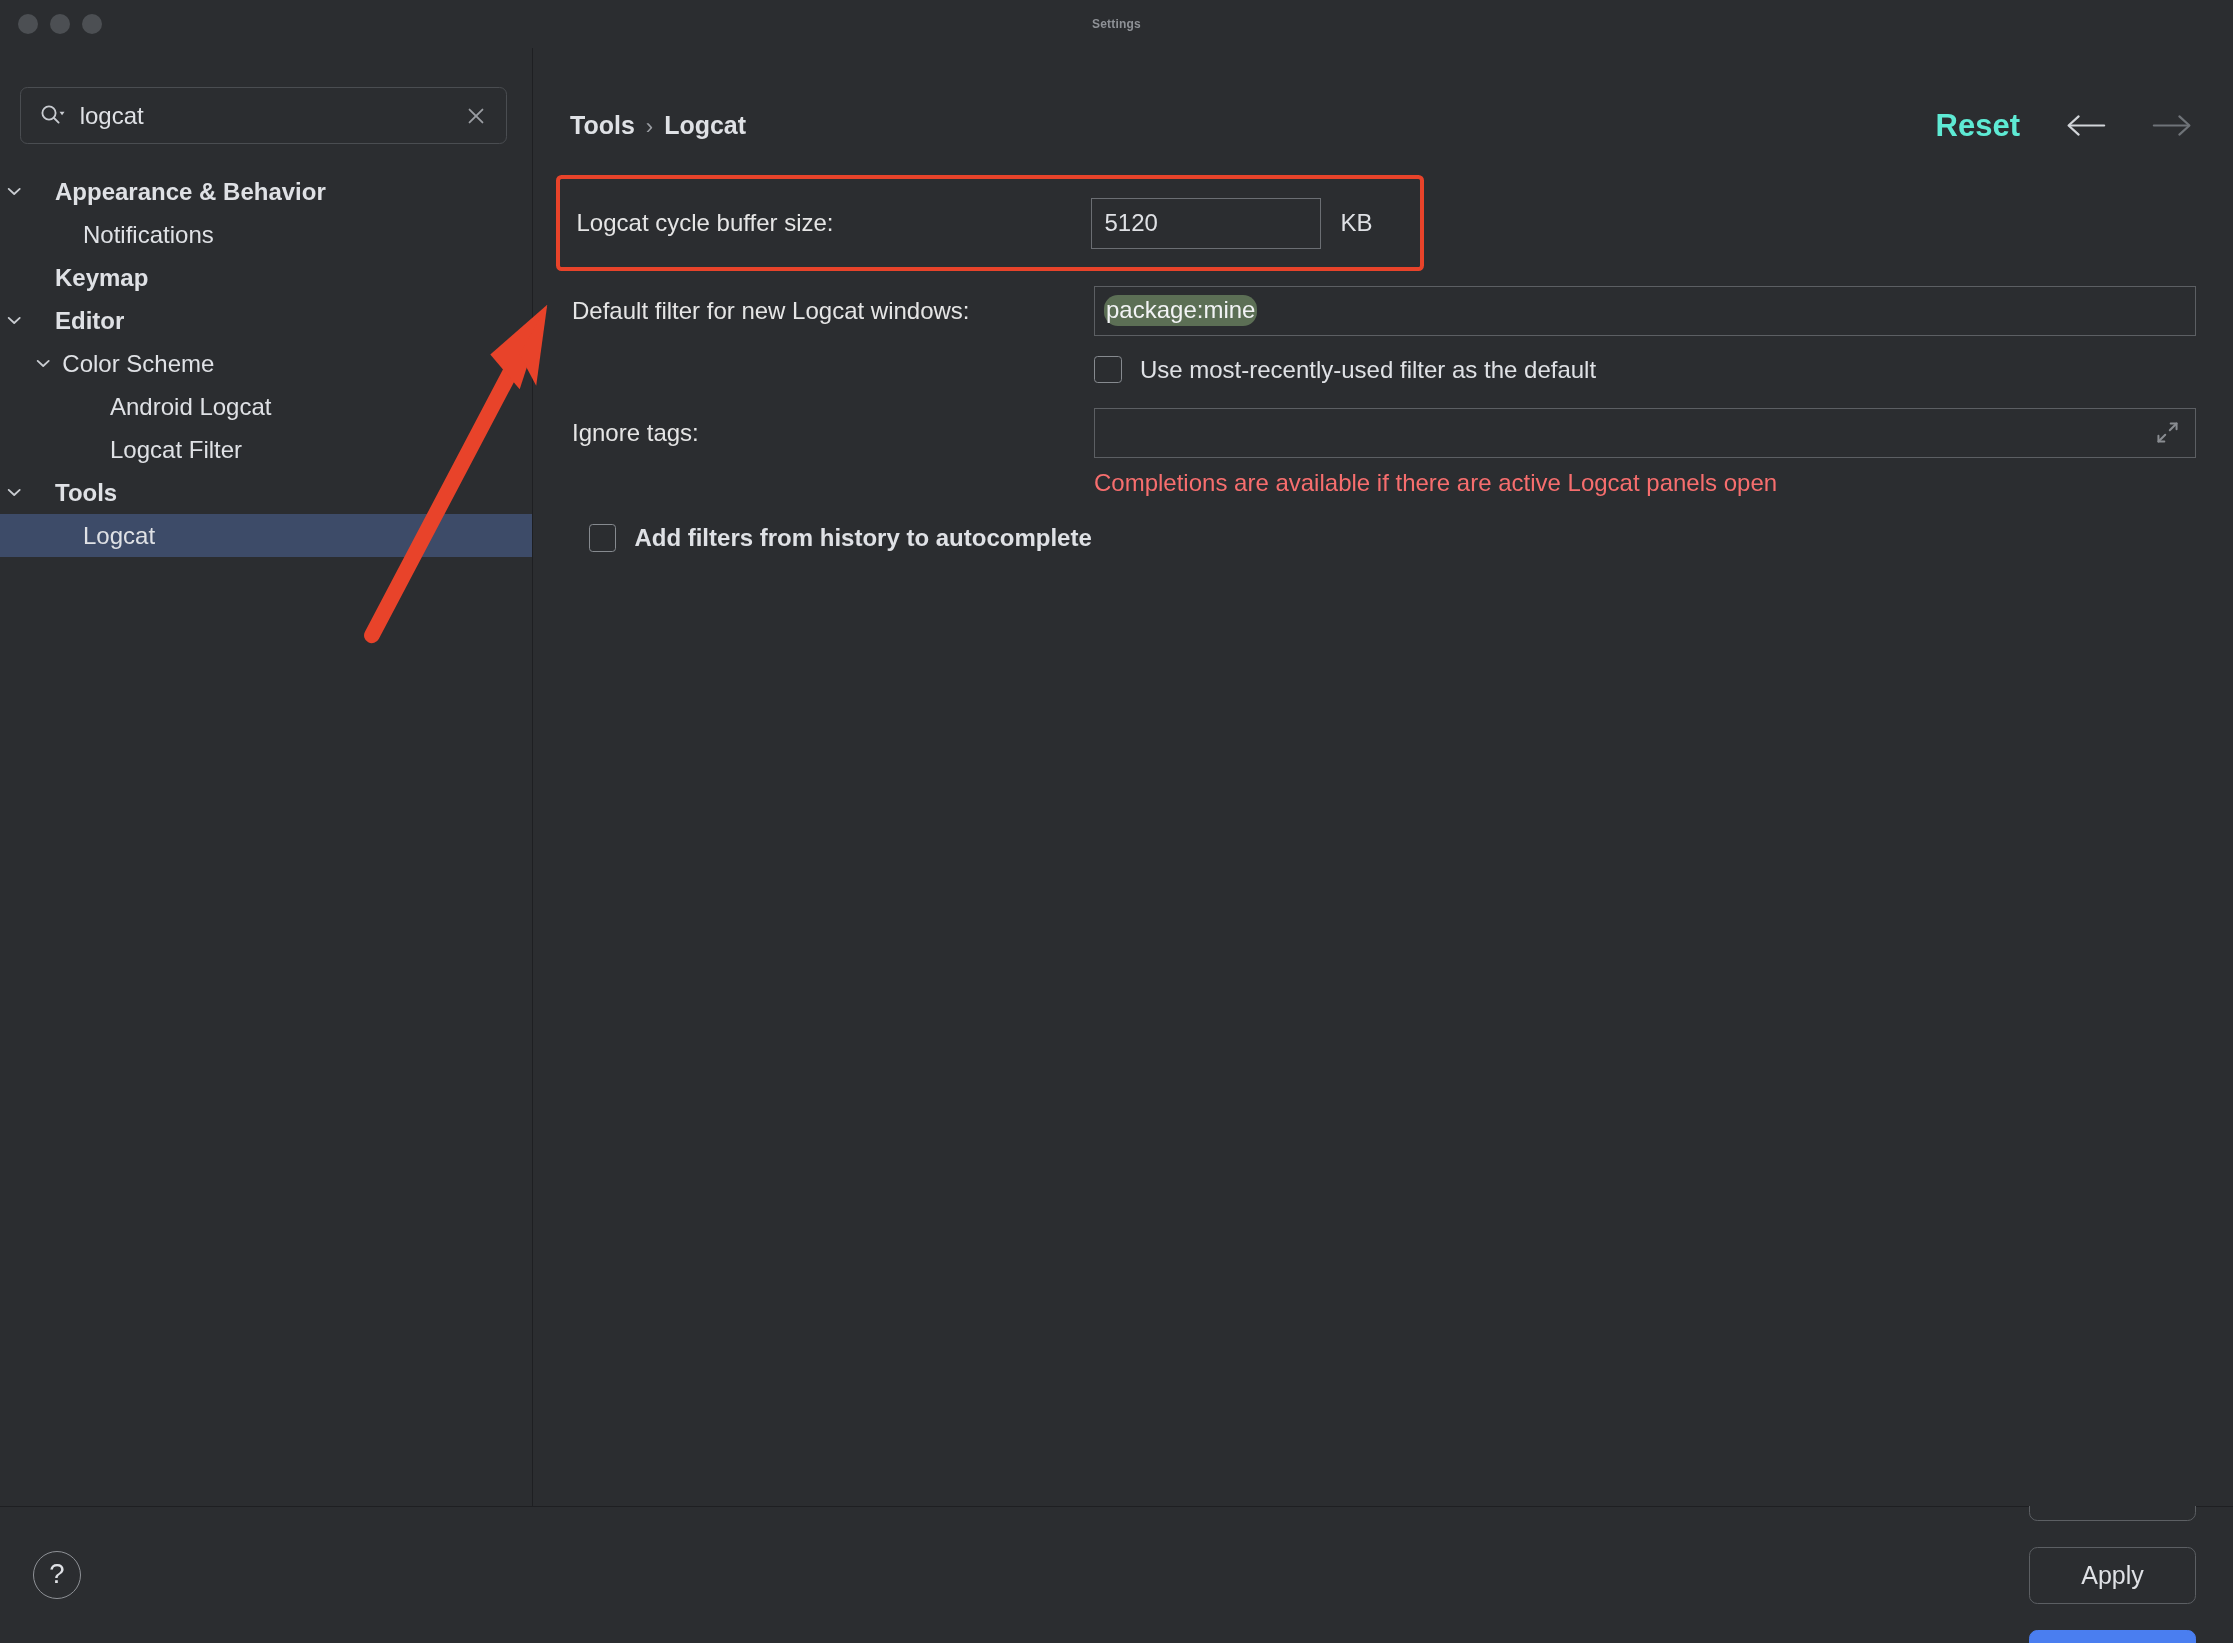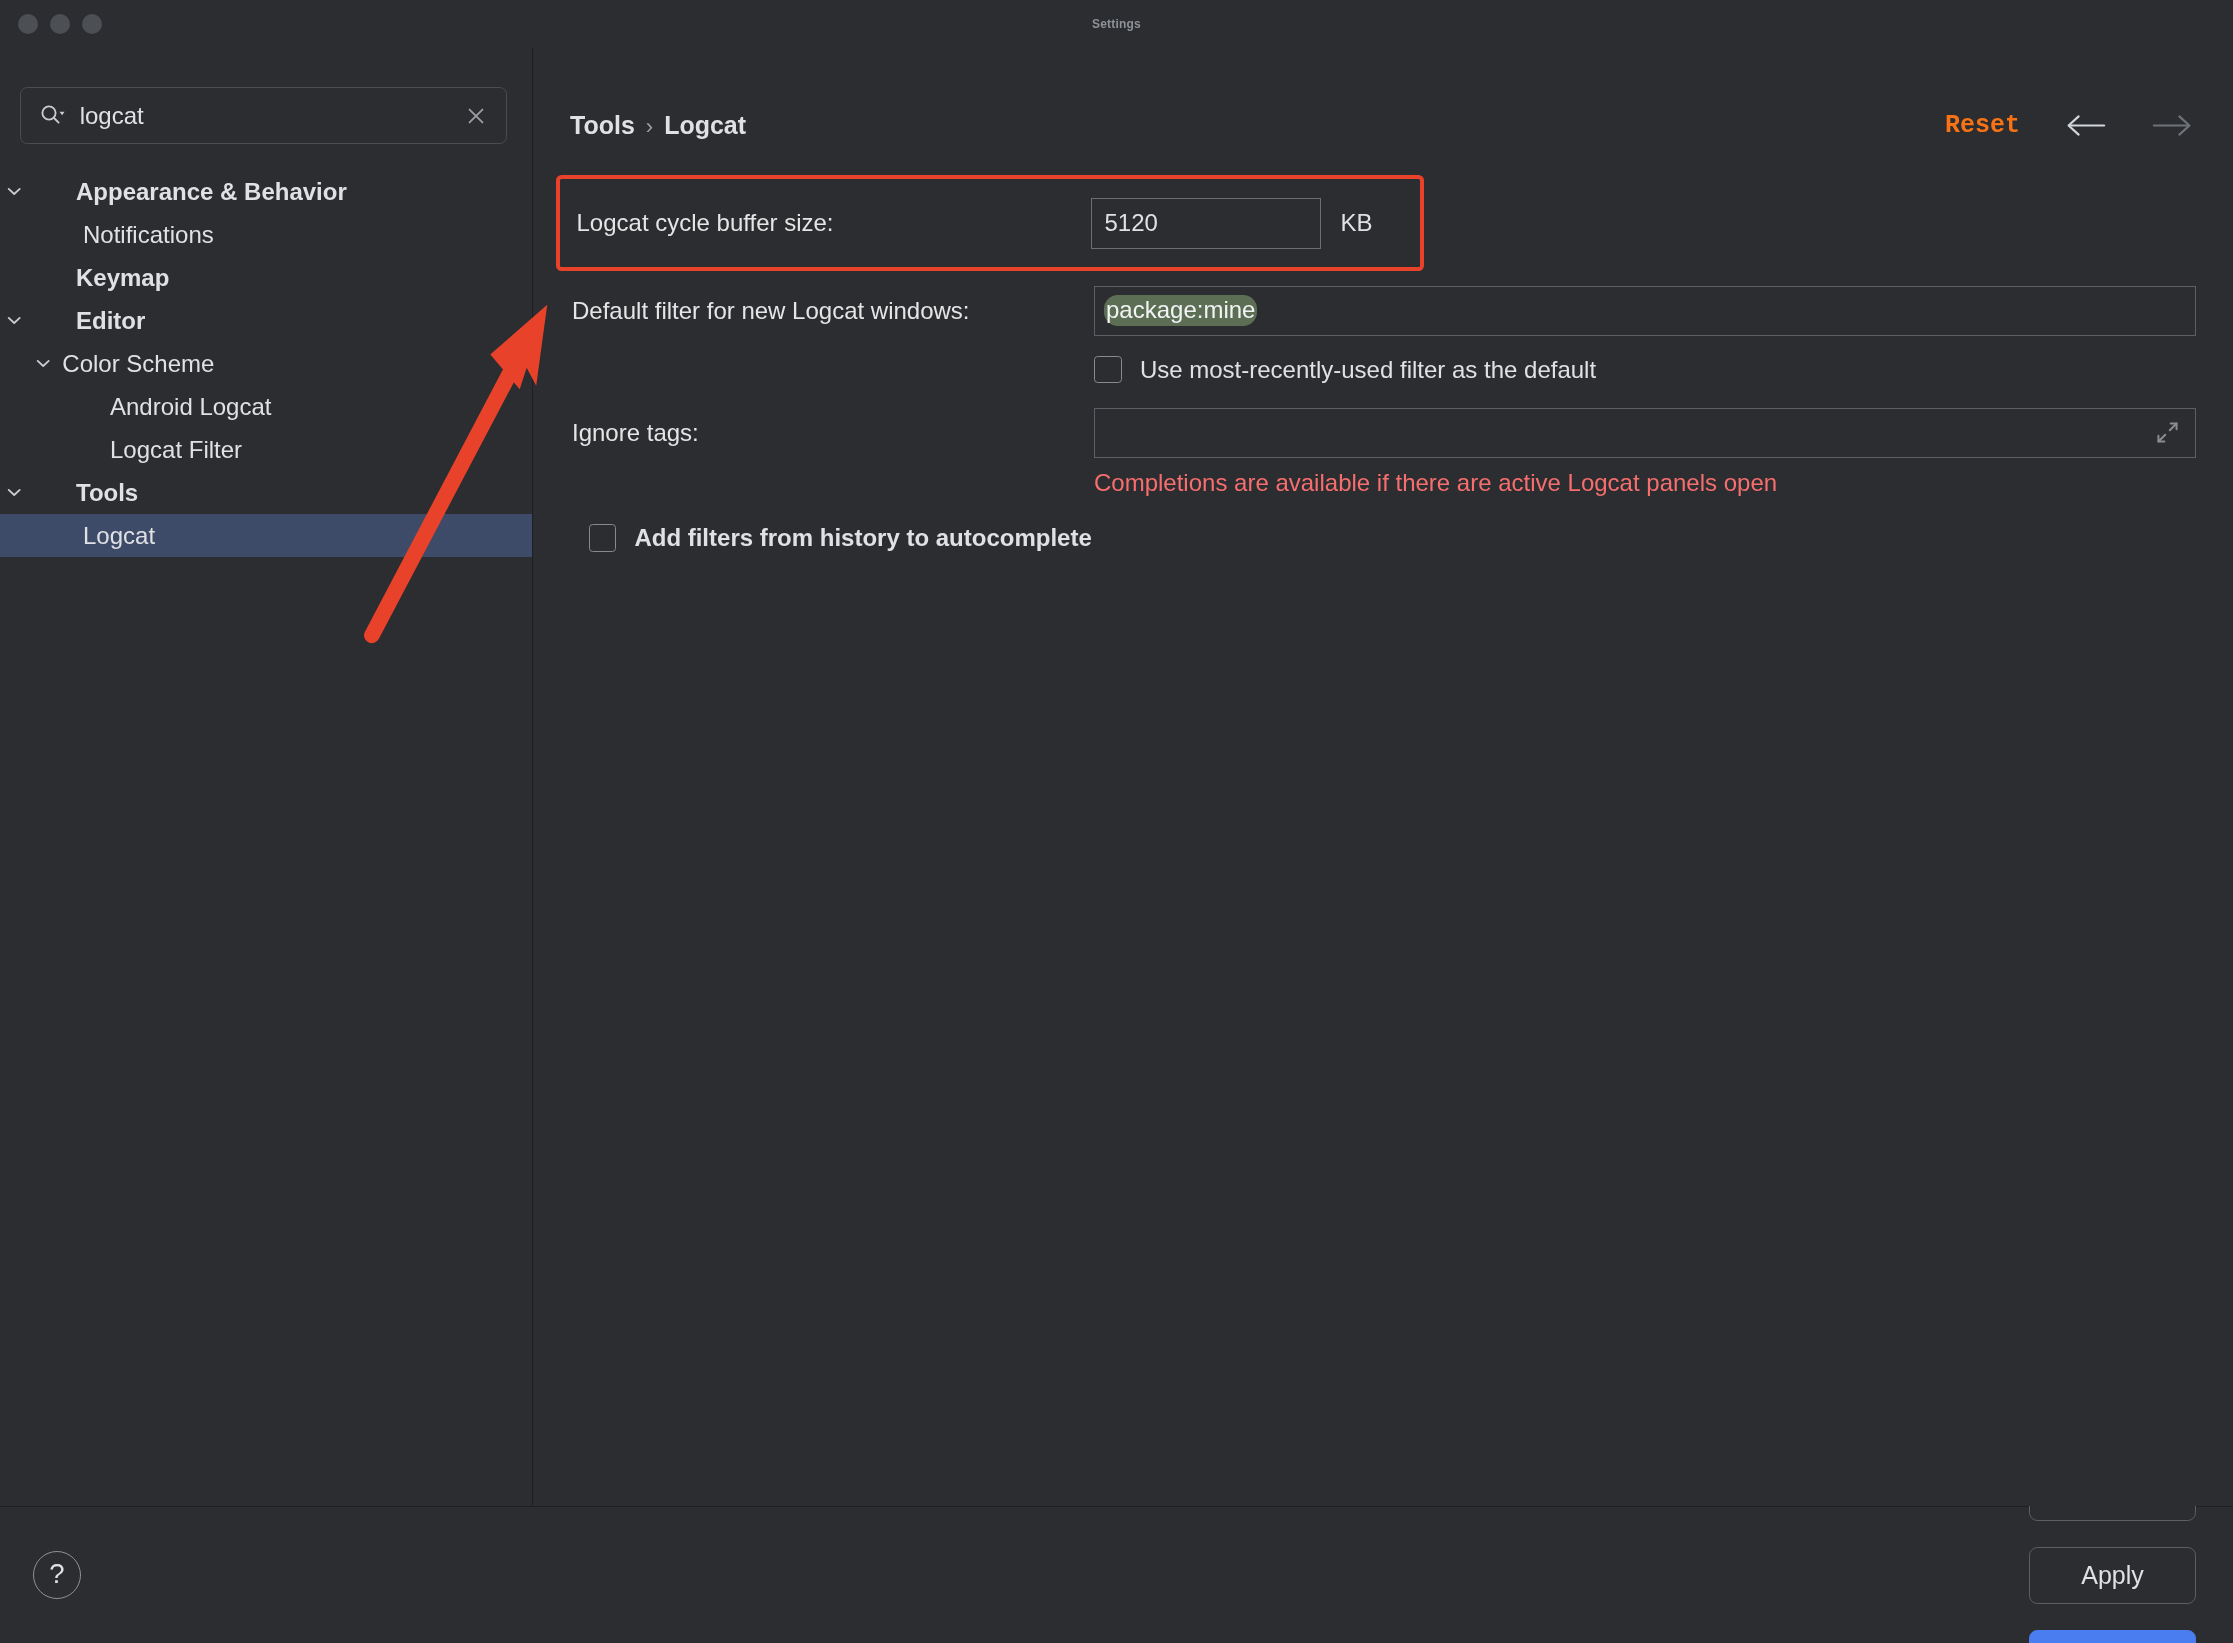--- a/index.html
+++ b/index.html
@@ -105,21 +105,21 @@
 
   .tree-row {
     height: 43px;
     display: flex;
     align-items: center;
     color: #dfe1e5;
     font-size: 24px;
     white-space: nowrap;
     cursor: default;
   }
-  .tree-row.group { font-weight: bold; gap: 21px; }
+  .tree-row.group { font-weight: bold; }
   .tree-row.selected { background: #3d4b68; }
   .twisty {
     width: 27.5px;
     flex: 0 0 27.5px;
     display: flex;
     align-items: center;
     justify-content: center;
     margin-right: 5.5px;
   }
   .lbl-ind-0 { padding-left: 22px; }
@@ -151,23 +151,23 @@
   }
   #breadcrumb .sep { color: #9a9da2; font-weight: normal; font-size: 22px; }
   #header-right {
     margin-left: auto;
     display: flex;
     align-items: center;
     gap: 42px;
   }
   #reset-button {
     background: none; border: none;
-    color: #f97316;
-    font-family: Liberation Mono, monospace;
-    font-size: 25px;
+    color: #5eead4;
+    font-family: Liberation Sans, sans-serif;
+    font-size: 31px;
     font-weight: bold;
     cursor: pointer;
     padding: 0;
   }
   .nav-arrow { cursor: pointer; display:flex; align-items:center; }
 
   
   #form { margin: 20px 0 0 0; position: relative; }
 
   .form-row {

